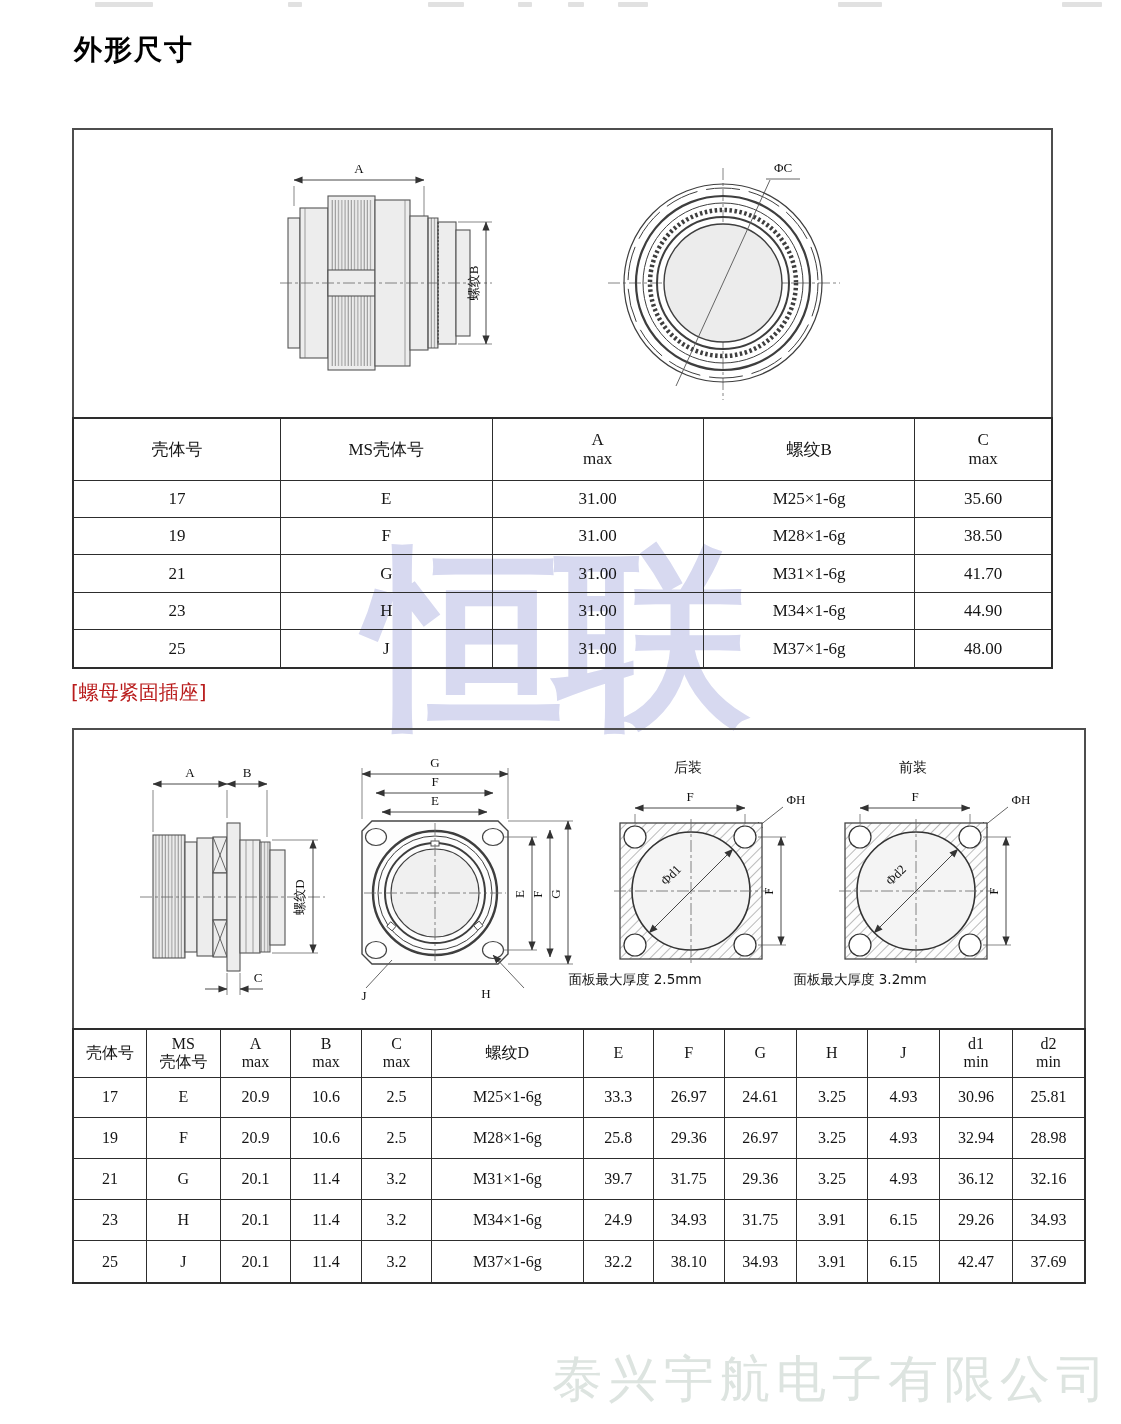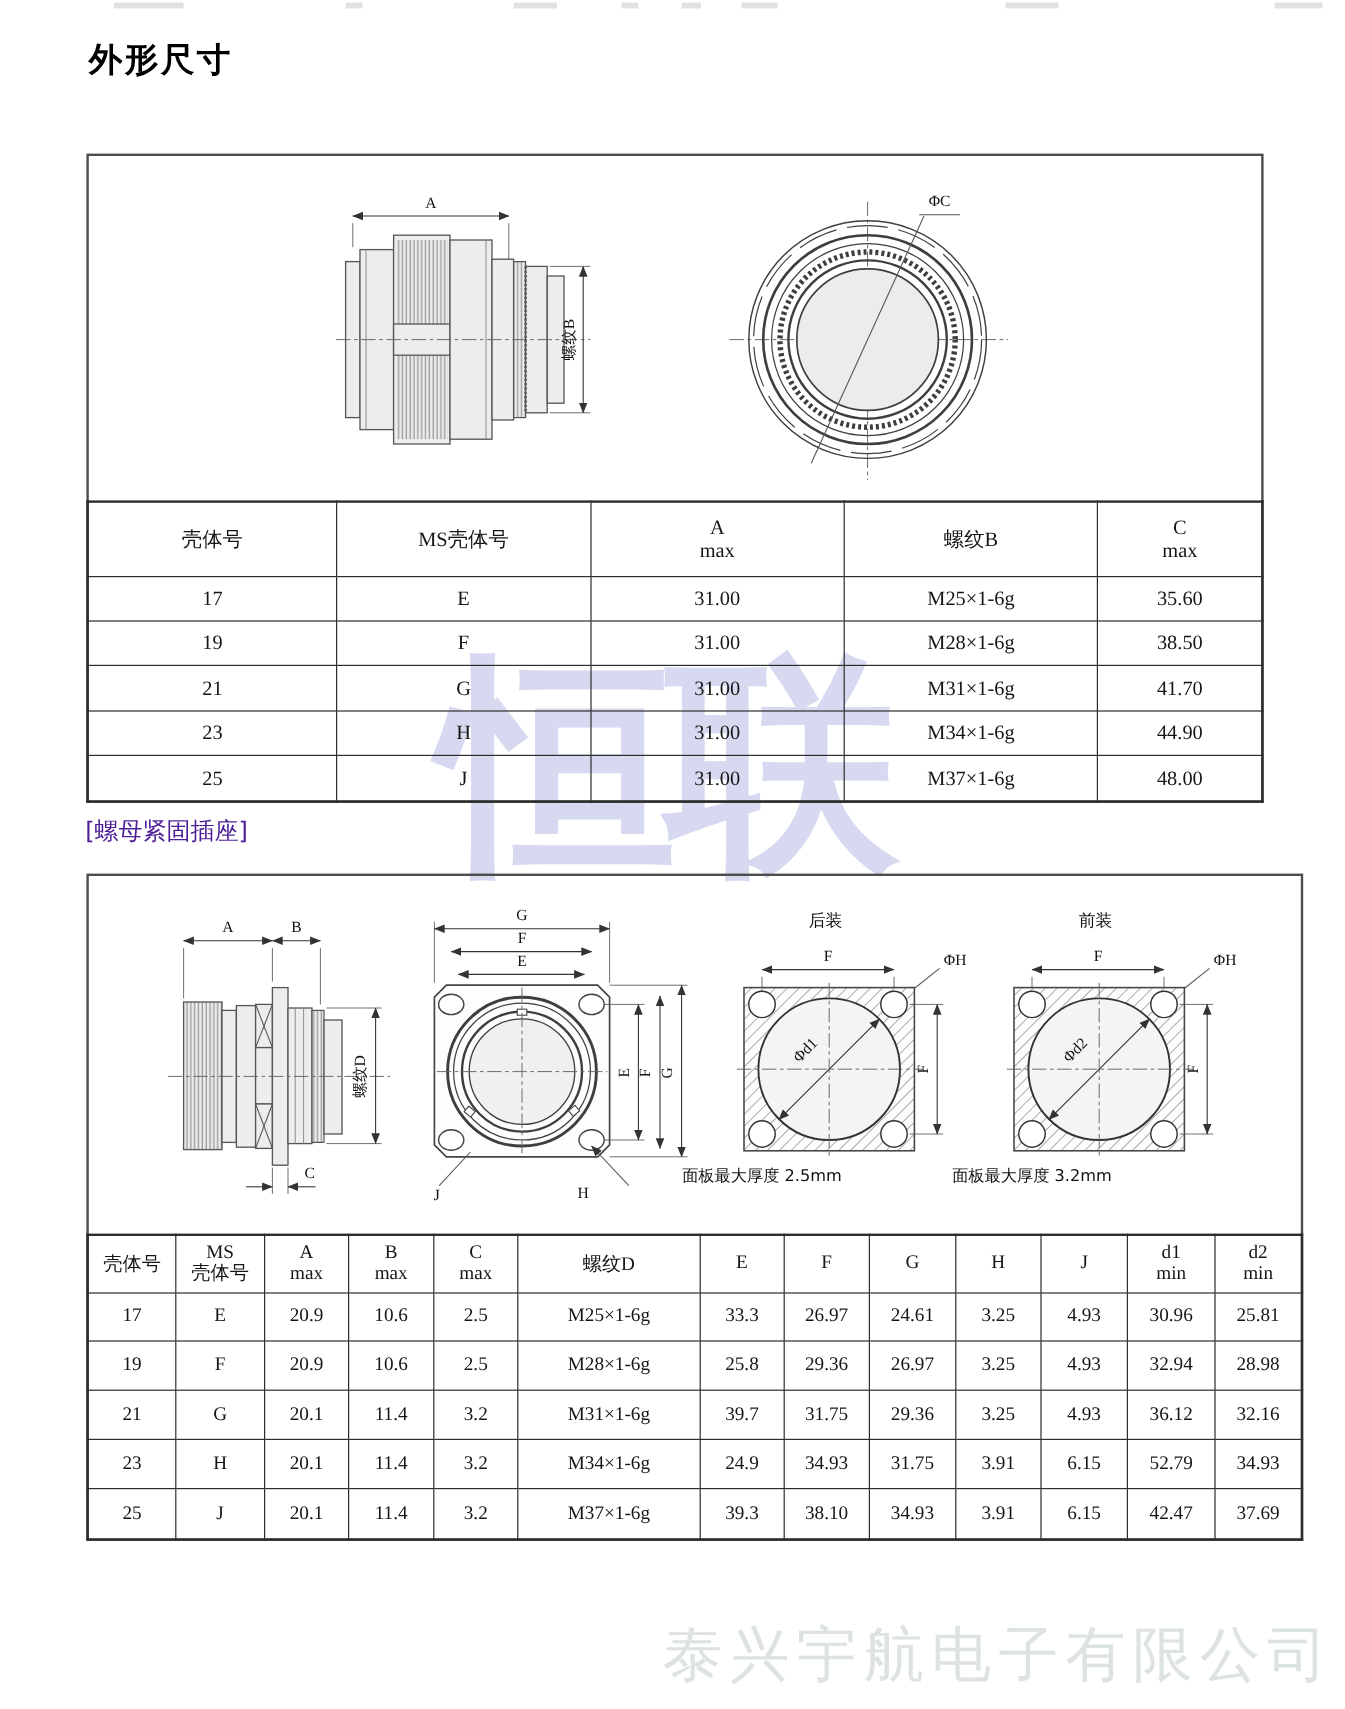--- a/index.html
+++ b/index.html
@@ -3,21 +3,21 @@
 <meta charset="utf-8">
 <style>
   *{margin:0;padding:0;box-sizing:border-box}
   html,body{background:#fff}
   body{width:1121px;height:1424px;position:relative;overflow:hidden;
        font-family:"Liberation Serif",serif;color:#151515}
   .frag{position:absolute;top:2px;height:5px;background:#c9c9c9;opacity:.55;border-radius:1px}
   .title{position:absolute;left:74px;top:31px;font-size:28px;font-weight:700;
          font-family:"DejaVu Sans","Liberation Sans",sans-serif;color:#000;letter-spacing:2px;z-index:2}
   .section-label{position:absolute;left:71px;top:679px;font-size:20px;
-         font-family:"DejaVu Sans","Liberation Sans",sans-serif;color:#4c1d95;z-index:2}
+         font-family:"DejaVu Sans","Liberation Sans",sans-serif;color:#b91c1c;z-index:2}
   .wm-center{position:absolute;left:368px;top:556px;font-size:195px;line-height:1;font-weight:700;
          color:#d7d9f0;font-family:Liberation Mono, monospace;letter-spacing:-8px;z-index:0;white-space:nowrap}
   .wm-bottom{position:absolute;left:552px;top:1346px;font-size:50px;color:#dde4e0;
          font-family:"Liberation Serif",serif;letter-spacing:6px;z-index:0;white-space:nowrap}
   .box{position:absolute;border:2px solid #4d4d4d;background:transparent;z-index:1}
   .box1{left:72px;top:128px;width:981px;height:541px}
   .box2{left:72px;top:728px;width:1014px;height:556px}
   svg.draw{position:absolute;z-index:2;overflow:visible}
   .part{stroke:#555;stroke-width:1.1;fill:#ededed}
   .thin{stroke:#7a7a7a;stroke-width:.7;fill:none}
@@ -441,31 +441,31 @@
           <td>H</td>
           <td>20.1</td>
           <td>11.4</td>
           <td>3.2</td>
           <td>M34×1-6g</td>
           <td>24.9</td>
           <td>34.93</td>
           <td>31.75</td>
           <td>3.91</td>
           <td>6.15</td>
-          <td>52.79</td>
+          <td>29.26</td>
           <td>34.93</td>
         </tr>
         <tr>
           <td>25</td>
           <td>J</td>
           <td>20.1</td>
           <td>11.4</td>
           <td>3.2</td>
           <td>M37×1-6g</td>
-          <td>39.3</td>
+          <td>32.2</td>
           <td>38.10</td>
           <td>34.93</td>
           <td>3.91</td>
           <td>6.15</td>
           <td>42.47</td>
           <td>37.69</td>
         </tr>
       </tbody>
   </table>
 </div>

